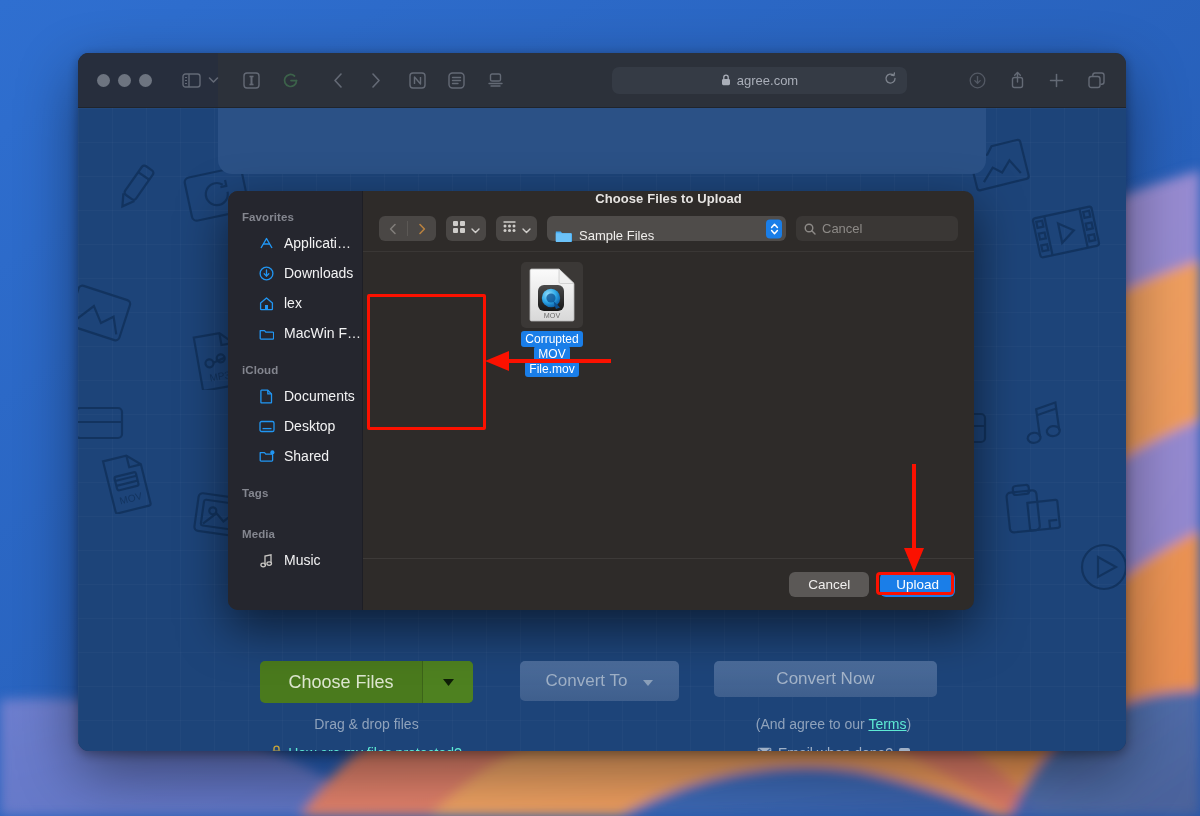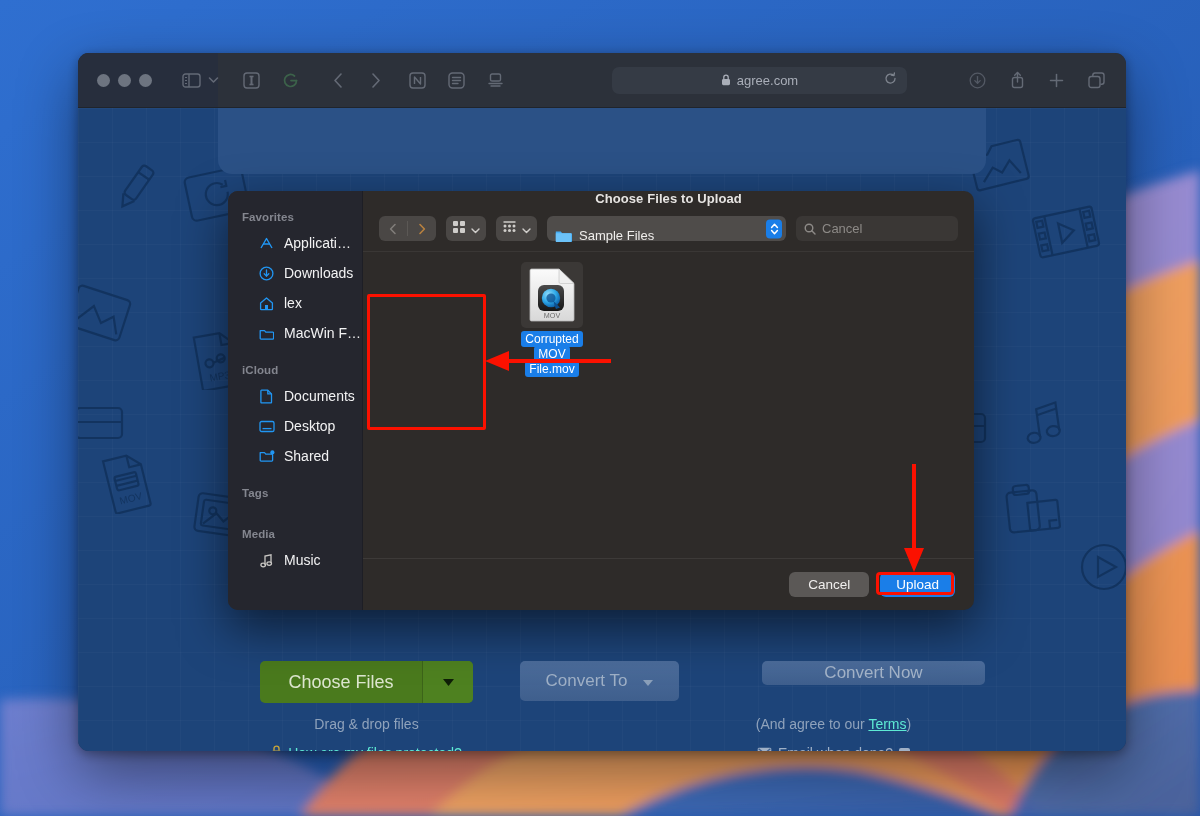--- a/index.html
+++ b/index.html
@@ -91,21 +91,21 @@
     display:flex; align-items:center; justify-content:center;
     background:#4e8120; border-radius:0 5px 5px 0;
   }
   #convert-to {
     position:absolute; left:442px; top:0; width:159px; height:40px;
     background:linear-gradient(#4c6d9c,#3f5f8d); border-radius:5px;
     display:flex; align-items:center; justify-content:center; gap:16px;
     color:#9fb0c6; font-size:17px;
   }
   #convert-now {
-    position:absolute; left:684px; top:0; width:223px; height:24px;
+    position:absolute; left:636px; top:0; width:223px; height:36px;
     background:linear-gradient(#4c6d9c,#3f5f8d); border-radius:5px;
     display:flex; align-items:center; justify-content:center;
     color:#a4b4c9; font-size:17px;
   }
   .sub1 { position:absolute; top:55px; color:#8fa2bb; font-size:14px; }
   .sub2 { position:absolute; top:84px; font-size:14px; display:flex; align-items:center; gap:6px;}
   .lnk { color:#5eead4; text-decoration:underline; }
 
   
   #sheet {

